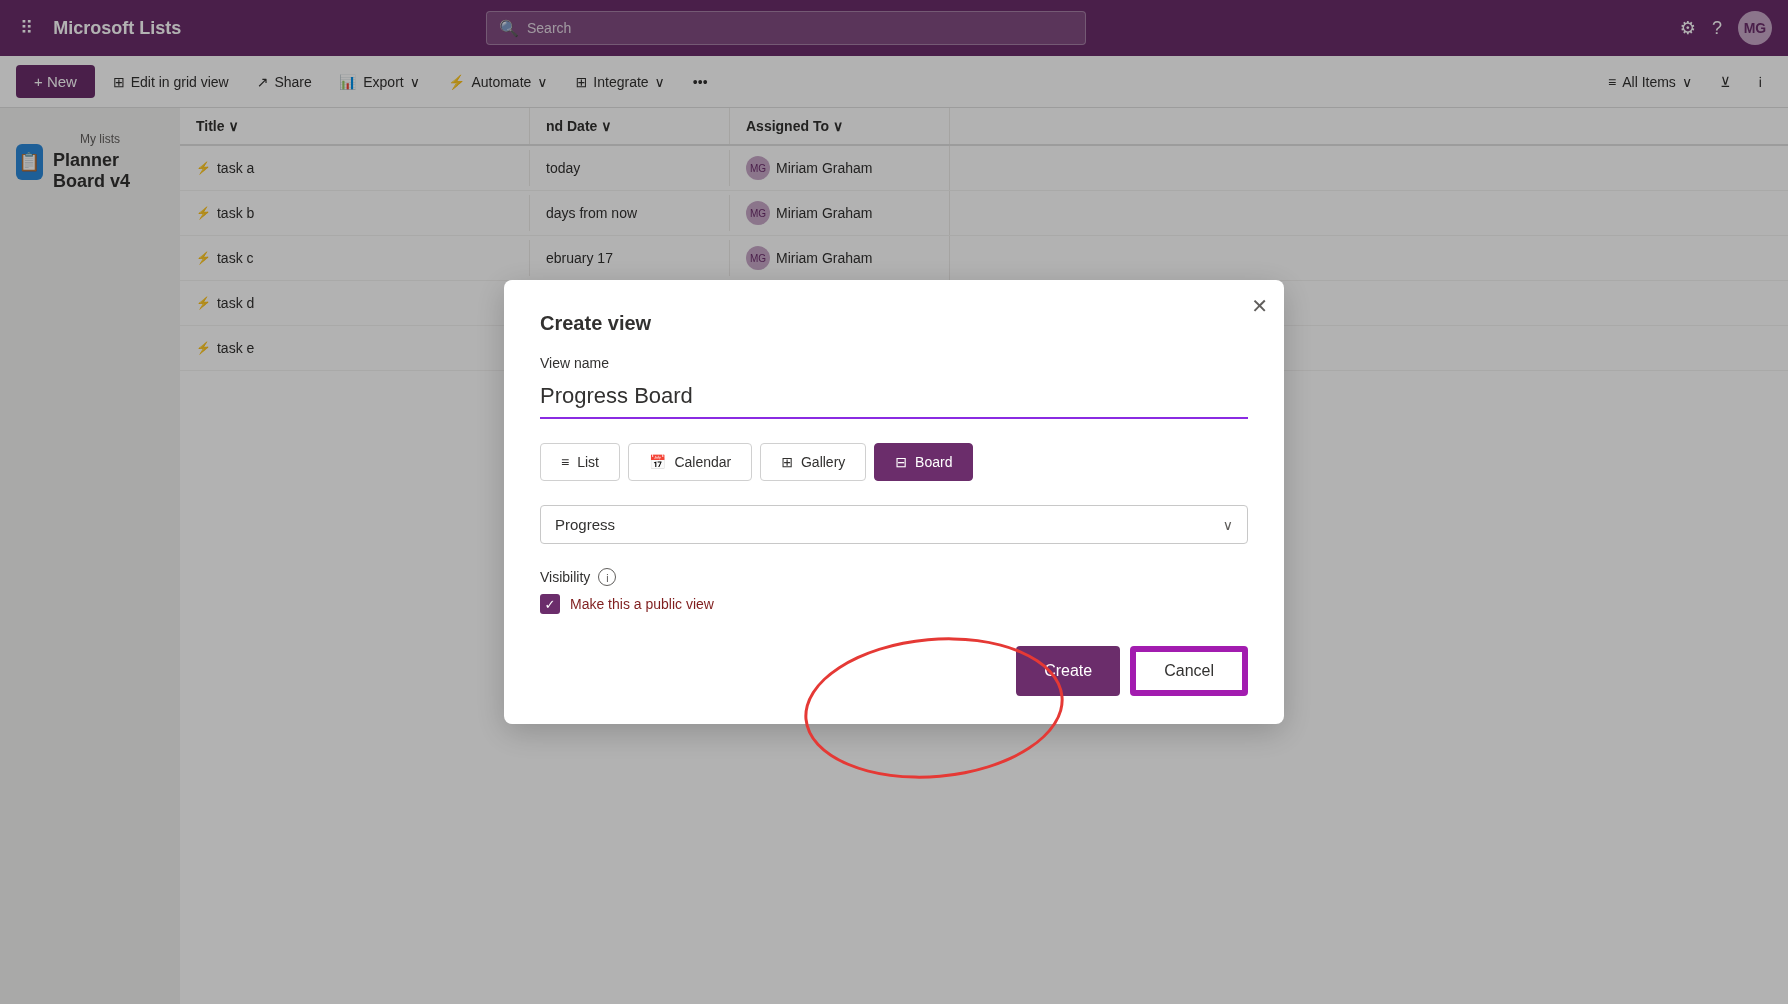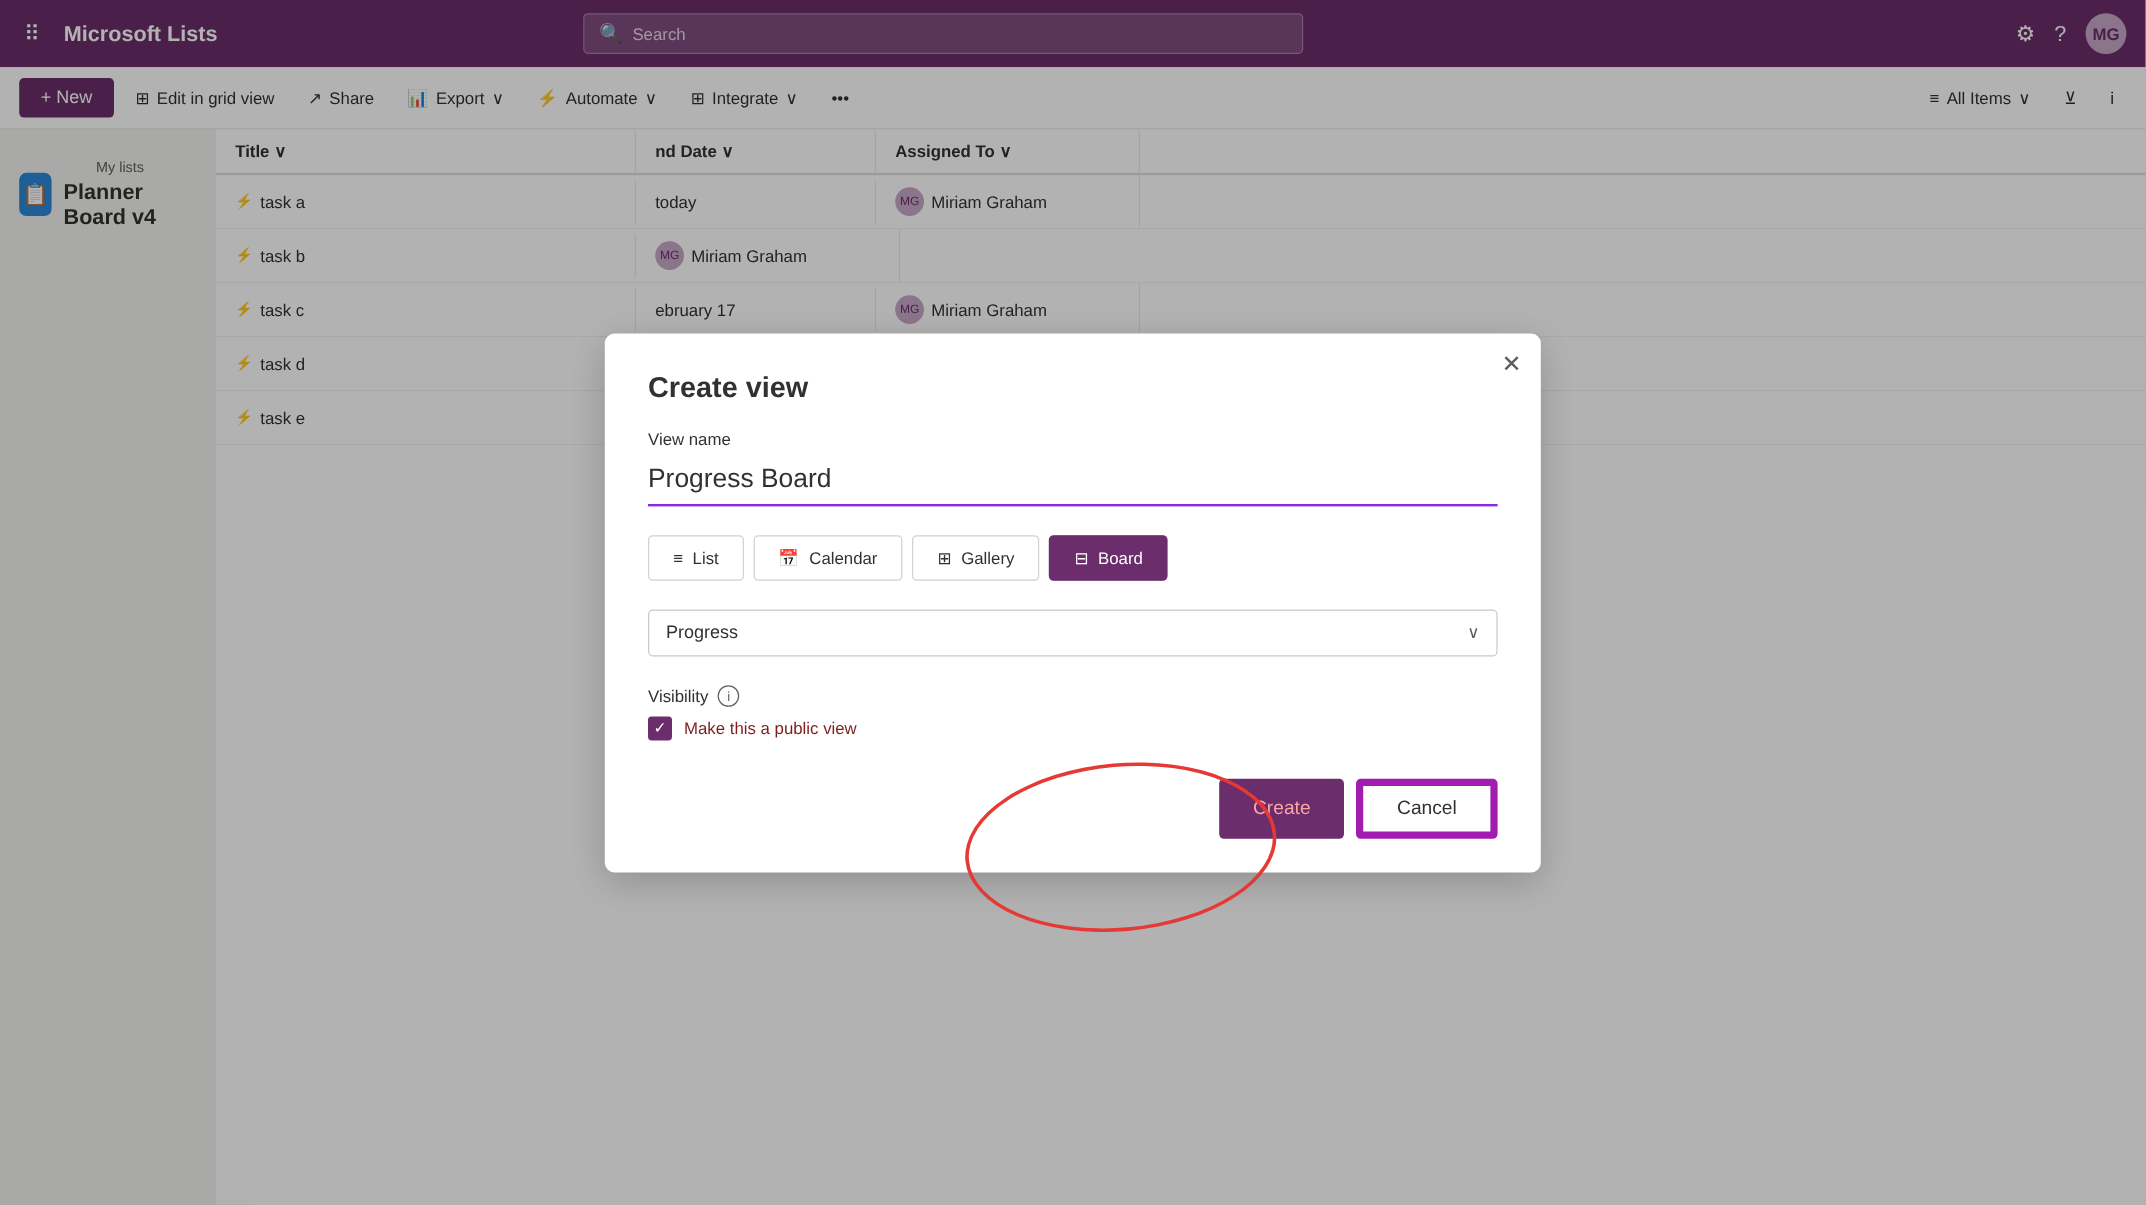--- a/index.html
+++ b/index.html
@@ -229,21 +229,21 @@
     
     .dialog {
       background: white;
       border-radius: 8px;
       width: 780px;
       padding: 32px 36px 28px;
       position: relative;
       box-shadow: 0 8px 32px rgba(0,0,0,0.2);
     }
     .dialog-title {
-      font-size: 24px;
+      font-size: 20px;
       font-weight: 600;
       color: #323130;
       margin-bottom: 20px;
     }
     .dialog-close {
       position: absolute;
       top: 16px;
       right: 16px;
       background: none;
       border: none;
@@ -372,21 +372,21 @@
       font-size: 14px;
       color: #7f1d1d;
     }
     .dialog-footer {
       display: flex;
       justify-content: flex-end;
       gap: 10px;
     }
     .btn-create {
       background: #6b2d6b;
-      color: #fca5a5;
+      color: #ffffff;
       border: none;
       border-radius: 4px;
       padding: 10px 28px;
       font-size: 16px;
       cursor: pointer;
       font-weight: 500;
     }
     .btn-cancel {
       background: white;
       color: #323130;
@@ -497,20 +497,23 @@
       <div class="list-cell assigned">
         <div class="avatar-small">MG</div>
         <span>Miriam Graham</span>
       </div>
     </div>
     <div class="list-row">
       <div class="list-cell wide">
         <span class="task-icon">⚡</span>
         <span>task b</span>
       </div>
+      <div class="list-cell end-date">
+        <span>days from now</span>
+      </div>
       <div class="list-cell assigned">
         <div class="avatar-small">MG</div>
         <span>Miriam Graham</span>
       </div>
     </div>
     <div class="list-row">
       <div class="list-cell wide">
         <span class="task-icon">⚡</span>
         <span>task c</span>
       </div>

